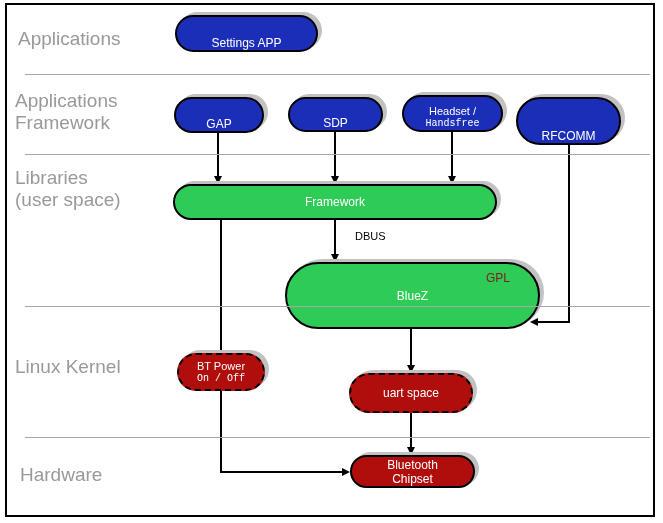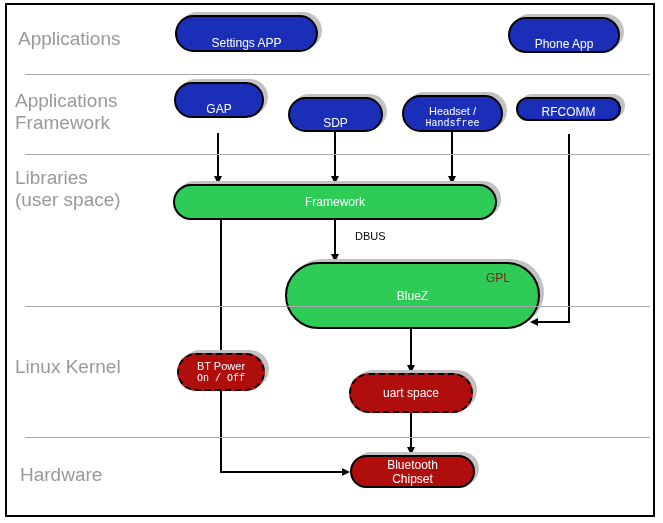--- a/index.html
+++ b/index.html
@@ -83,35 +83,32 @@
 
   <div class="vline" style="left:410px;top:329px;height:36px;"></div>
   <div class="arr arr-down" style="left:407px;top:365px;"></div>
 
   <div class="vline" style="left:410px;top:413px;height:34px;"></div>
   <div class="arr arr-down" style="left:407px;top:447px;"></div>
 
   <div class="node blue" style="left:175px;top:15px;width:143px;height:37px;">
     <span>Settings APP</span>
   </div>
-  <div class="node blue" style="left:508px;top:17px;width:112px;height:36px;">
-    <span>Phone App</span>
-  </div>
 
-  <div class="node blue" style="left:174px;top:82px;width:90px;height:36px;">
+  <div class="node blue" style="left:174px;top:97px;width:90px;height:36px;">
     <span>GAP</span>
   </div>
   <div class="node blue" style="left:288px;top:97px;width:95px;height:35px;">
     <span>SDP</span>
   </div>
   <div class="node blue" style="left:402px;top:95px;width:101px;height:37px;">
     <div class="t-sm">Headset /</div>
     <div class="t-xs">Handsfree</div>
   </div>
-  <div class="node blue" style="left:516px;top:97px;width:105px;height:24px;">
+  <div class="node blue" style="left:516px;top:97px;width:105px;height:48px;">
     <span>RFCOMM</span>
   </div>
 
   <div class="node green" style="left:173px;top:184px;width:324px;height:36px;border-radius:18px;">
     <span>Framework</span>
   </div>
   <div class="node green" style="left:285px;top:262px;width:255px;height:67px;border-radius:34px;">
     <span>BlueZ</span>
     <span class="inner-badge">GPL</span>
   </div>

